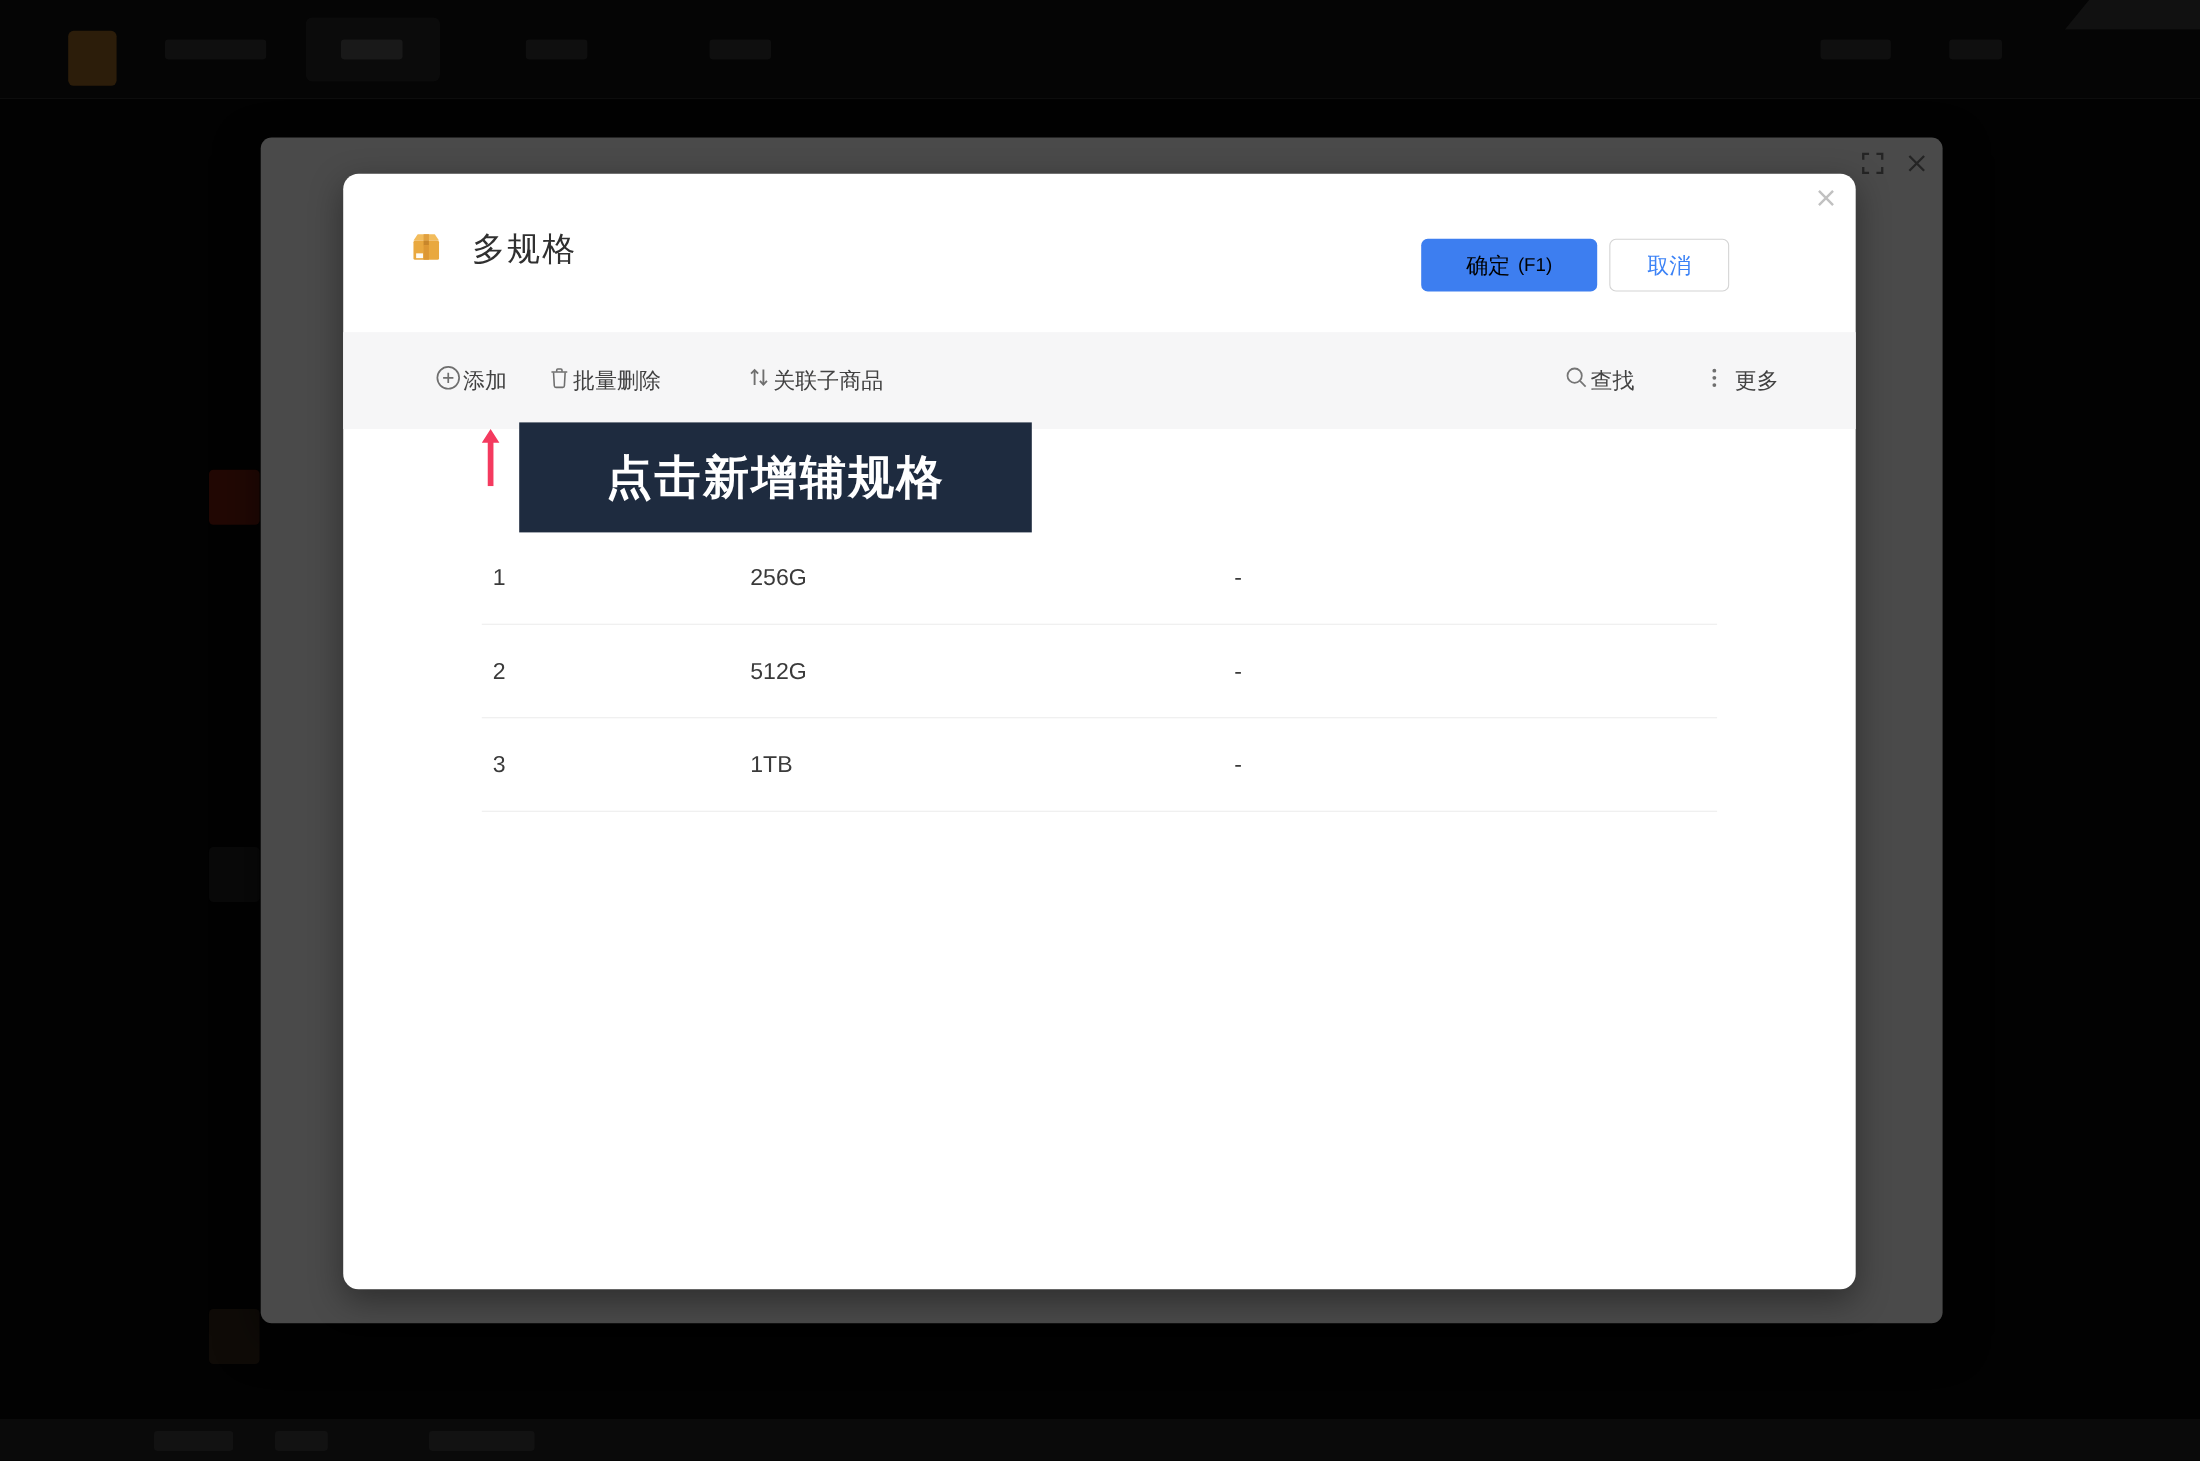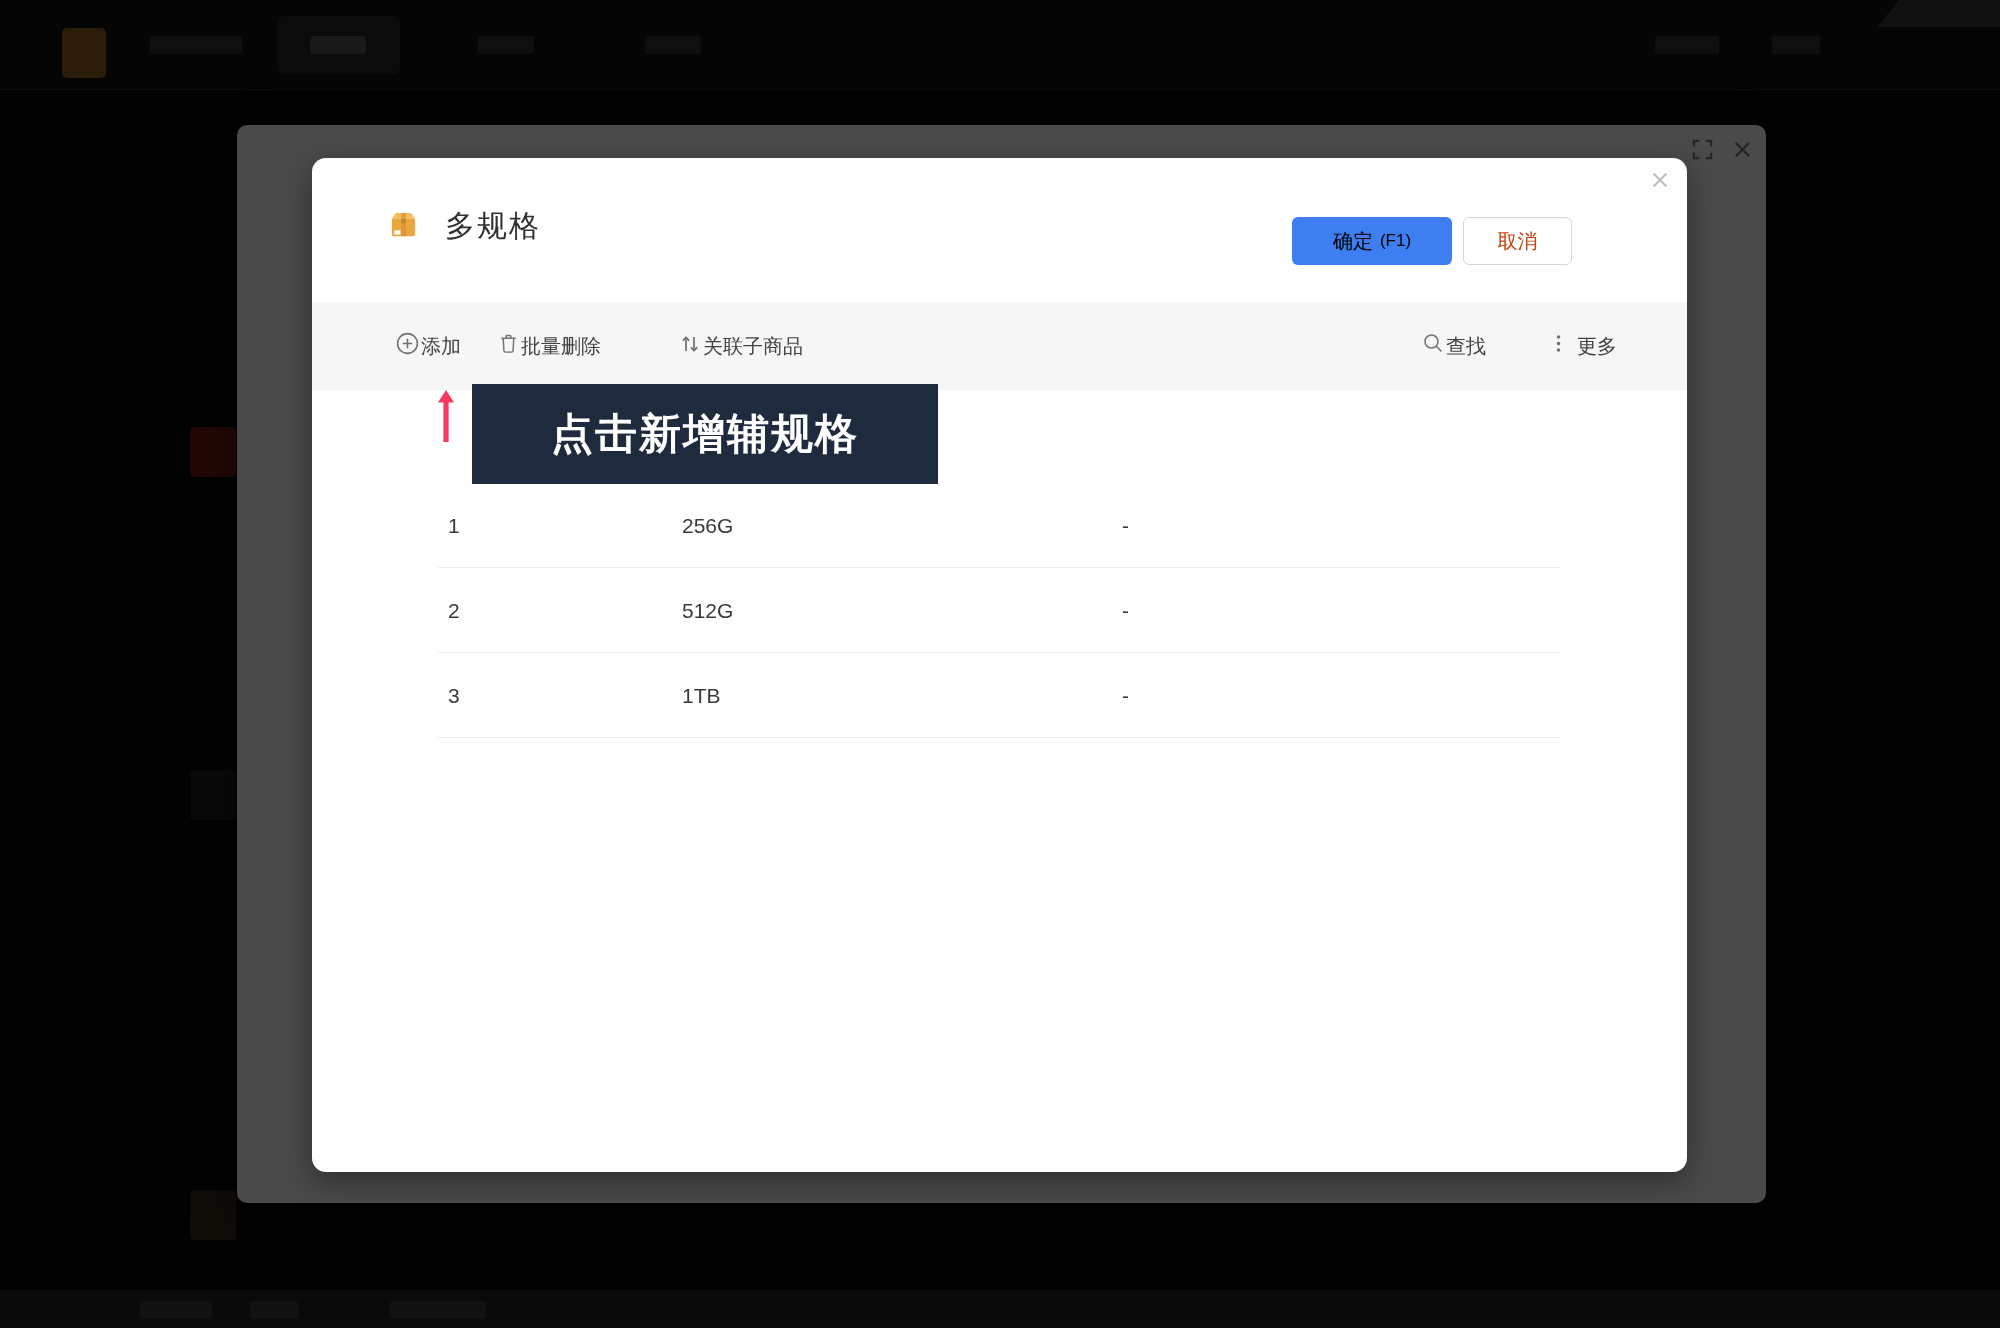--- a/index.html
+++ b/index.html
@@ -19,27 +19,27 @@
   
   .outer-panel { position:absolute; left:237px; top:125px; width:1529px; height:1078px; background:#4a4a4a; border-radius:10px; box-shadow:0 14px 40px rgba(0,0,0,.5); }
   .panel-btn { position:absolute; top:14px; width:24px; height:24px; display:flex; align-items:center; justify-content:center; cursor:pointer; }
   .panel-btn.max { right:52px; }
   .panel-btn.close { right:12px; }
 
   
   .modal { position:absolute; left:312px; top:158px; width:1375px; height:1014px; background:#ffffff; border-radius:14px; box-shadow:0 10px 30px rgba(0,0,0,.38); }
   .modal-close { position:absolute; right:15px; top:12px; width:24px; height:24px; display:flex; align-items:center; justify-content:center; cursor:pointer; }
 
-  .modal-title { position:absolute; left:76px; top:48px; display:flex; align-items:center; gap:26px;justify-content:center; }
+  .modal-title { position:absolute; left:60px; top:48px; display:flex; align-items:center; gap:26px;justify-content:center; }
   .modal-title .ttl { font-size:30px; color:#303030; letter-spacing:2px; }
 
   .btn { position:absolute; top:59px; height:48px; border-radius:6px; font-size:20px; display:flex; align-items:center; justify-content:center; cursor:pointer; border:none; }
   .btn-confirm { left:980px; width:160px; background:#3d7ef0; color:#000000; gap:7px; }
   .btn-confirm .hotkey { font-size:17px; }
-  .btn-cancel { left:1151px; width:109px; background:#fff; color:#c2410c; border:1px solid #d4d4d4; }
+  .btn-cancel { left:1151px; width:109px; background:#fff; color:#3b82f6; border:1px solid #d4d4d4; }
 
   
   .toolbar { position:absolute; left:0; top:144px; width:100%; height:88px; background:#f6f6f7; }
   .tb-item { position:absolute; top:0; height:88px; display:flex; align-items:center; gap:1px; font-size:20px; color:#424242; cursor:pointer; }
   .tb-add { left:83px; } .tb-del { left:185px; } .tb-sort { left:366px; }
   .tb-search { left:1109px;font-family:Liberation Mono, monospace; } .tb-more { left:1236px; gap:8px; }
 
   
   .coach-arrow { position:absolute; left:125px; top:232px; width:18px; height:52px; }
   .coachmark { position:absolute; left:160px; top:226px; width:466px; height:100px; background:#1e2b3f; border-radius:0; display:flex; align-items:center; justify-content:center; font-size:42px; font-weight:bold; color:#fff; letter-spacing:2px; z-index:5; }

